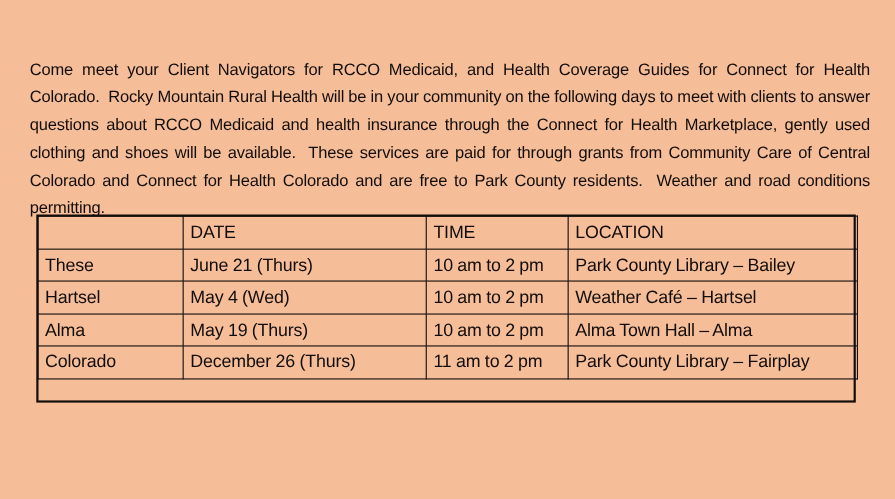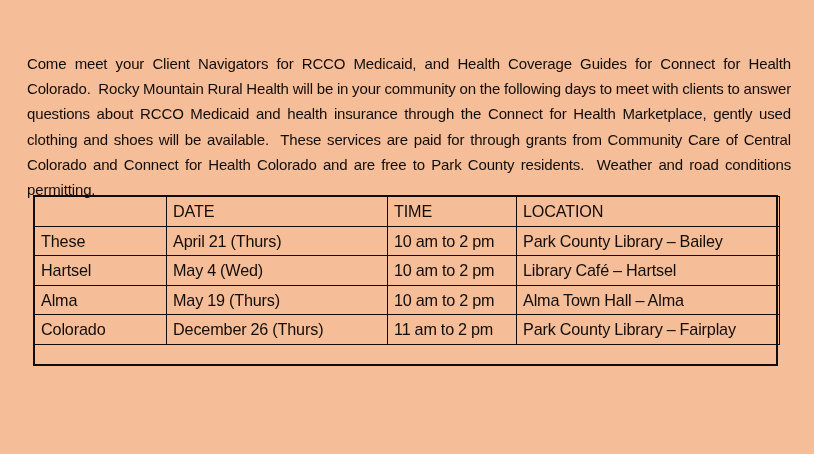--- a/index.html
+++ b/index.html
@@ -105,29 +105,29 @@
         <tr>
           <th></th>
           <th>DATE</th>
           <th>TIME</th>
           <th>LOCATION</th>
         </tr>
       </thead>
       <tbody>
         <tr>
           <td>These</td>
-          <td>April 21 (Thurs)</td>
+          <td>June 21 (Thurs)</td>
           <td>10 am to 2 pm</td>
           <td>Park County Library – Bailey</td>
         </tr>
         <tr>
           <td>Hartsel</td>
           <td>May 4 (Wed)</td>
           <td>10 am to 2 pm</td>
-          <td>Library Café – Hartsel</td>
+          <td>Weather Café – Hartsel</td>
         </tr>
         <tr>
           <td>Alma</td>
           <td>May 19 (Thurs)</td>
           <td>10 am to 2 pm</td>
           <td>Alma Town Hall – Alma</td>
         </tr>
         <tr>
           <td>Colorado</td>
           <td>December 26 (Thurs)</td>

